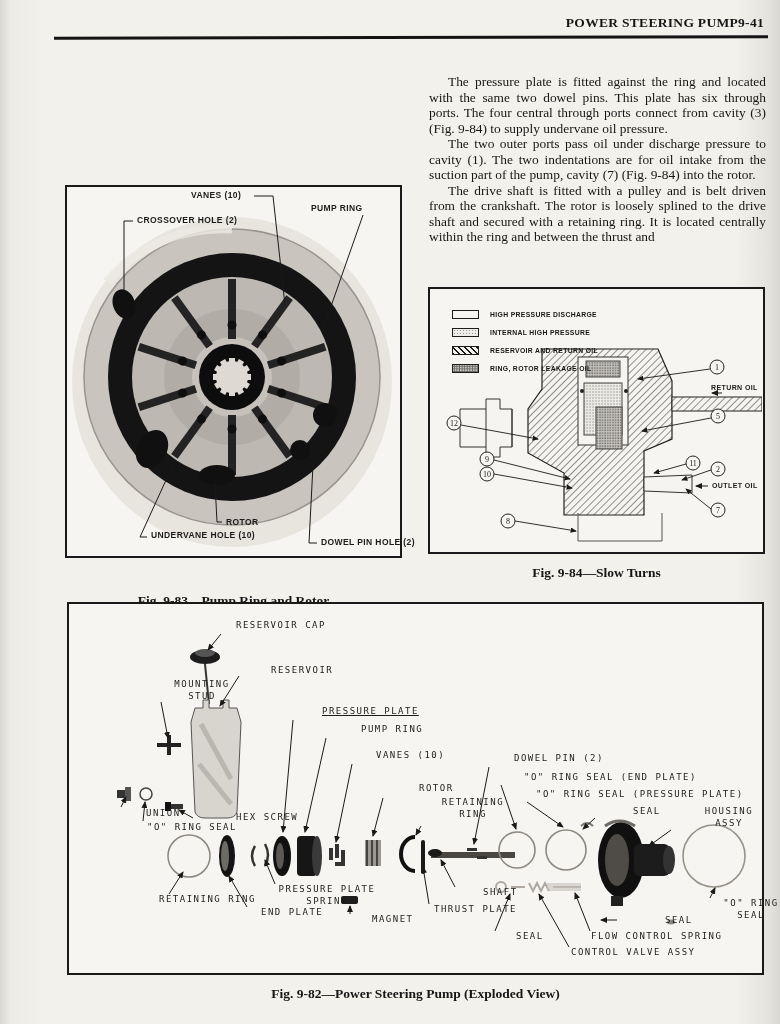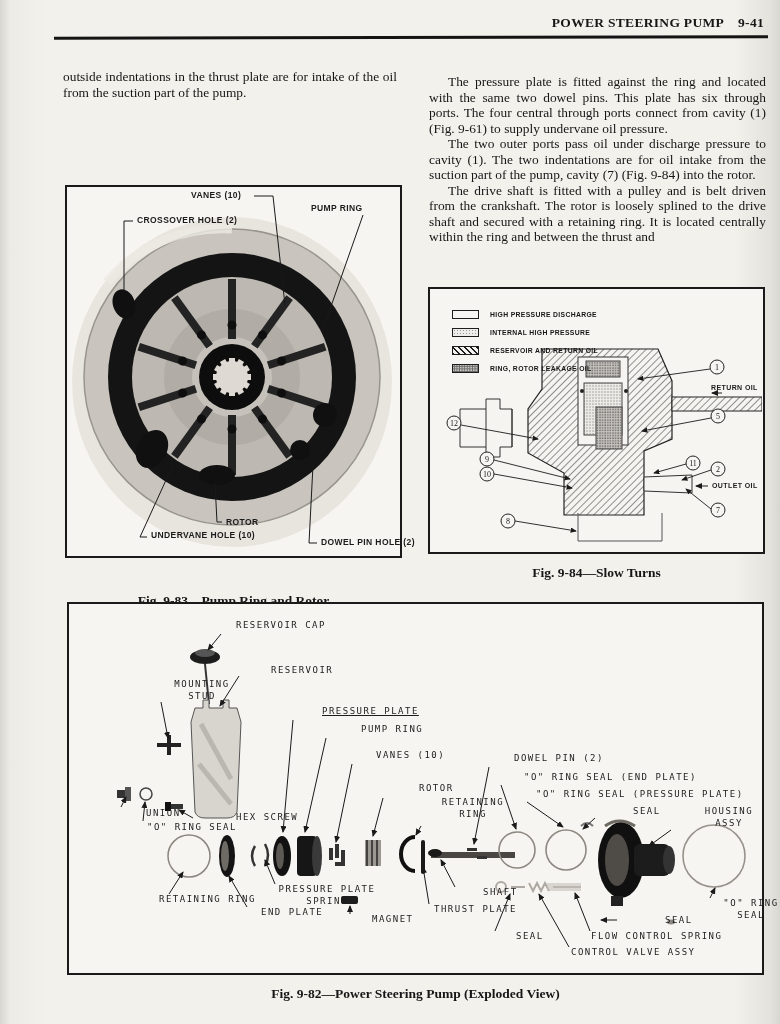--- a/index.html
+++ b/index.html
@@ -2,21 +2,21 @@
 <html><head>
 <meta charset="utf-8">
 <style>
   html,body{margin:0;padding:0;}
   body{
     width:780px;height:1024px;position:relative;
     background:linear-gradient(90deg,#d8d6d1 0px,#ecebe6 10px,#f3f1ec 45px,#f3f1ec 735px,#e4e2dd 770px,#d9d7d2 780px);
     font-family:"Liberation Serif", serif;color:#161616;overflow:hidden;
   }
   .hdr{position:absolute;top:15px;right:16px;font-weight:bold;font-size:13.5px;letter-spacing:.3px;white-space:nowrap;}
-  .hdr .num{margin-left:14px;}
+  .hdr .num{}
   .hdr-rule{position:absolute;left:54px;right:12px;top:36px;height:3px;background:#141414;transform:rotate(-.12deg);}
   .col{position:absolute;text-align:justify;font-size:13.4px;line-height:15.5px;}
   .col p{margin:0;}
   .col p.ind{text-indent:19px;}
   #colL{left:63px;top:69px;width:334px;}
   #colR{left:429px;top:74px;width:337px;}
   .figbox{position:absolute;border:2.5px solid #1a1a1a;background:#f7f5f1;box-sizing:border-box;}
   #fig83{left:65px;top:185px;width:337px;height:373px;}
   #fig84{left:428px;top:287px;width:337px;height:267px;}
   #fig82{left:67px;top:602px;width:697px;height:373px;}
@@ -37,24 +37,23 @@
 </style>
 </head>
 <body>
 
 <div class="hdr">
   <span>POWER STEERING PUMP</span><span class="num">9-41</span>
 </div>
 <div class="hdr-rule"></div>
 
 <div id="colL" class="col">
-  <p>outside indentations in the thrust plate are for intake of the oil from the suction part of the pump.</p>
 </div>
 <div id="colR" class="col">
-  <p class="ind">The pressure plate is fitted against the ring and located with the same two dowel pins. This plate has six through ports. The four central through ports connect from cavity (1) (Fig. 9-61) to supply undervane oil pressure.</p>
+  <p class="ind">The pressure plate is fitted against the ring and located with the same two dowel pins. This plate has six through ports. The four central through ports connect from cavity (3) (Fig. 9-84) to supply undervane oil pressure.</p>
   <p class="ind">The two outer ports pass oil under discharge pressure to cavity (1). The two indentations are for oil intake from the suction part of the pump, cavity (7) (Fig. 9-84) into the rotor.</p>
   <p class="ind">The drive shaft is fitted with a pulley and is belt driven from the crankshaft. The rotor is loosely splined to the drive shaft and secured with a retaining ring. It is located centrally within the ring and between the thrust and</p>
 </div>
 
 <div id="fig83" class="figbox">
   <svg width="332" height="368" viewBox="0 0 332 368">
     <ellipse cx="165" cy="195" rx="160" ry="165" fill="#e8e5df"></ellipse>
 
     <rect x="52" y="218" width="55" height="8" rx="4" fill="#8a867f" opacity="0.14"></rect>
     <rect x="45" y="232" width="62" height="8" rx="4" fill="#8a867f" opacity="0.12"></rect>

